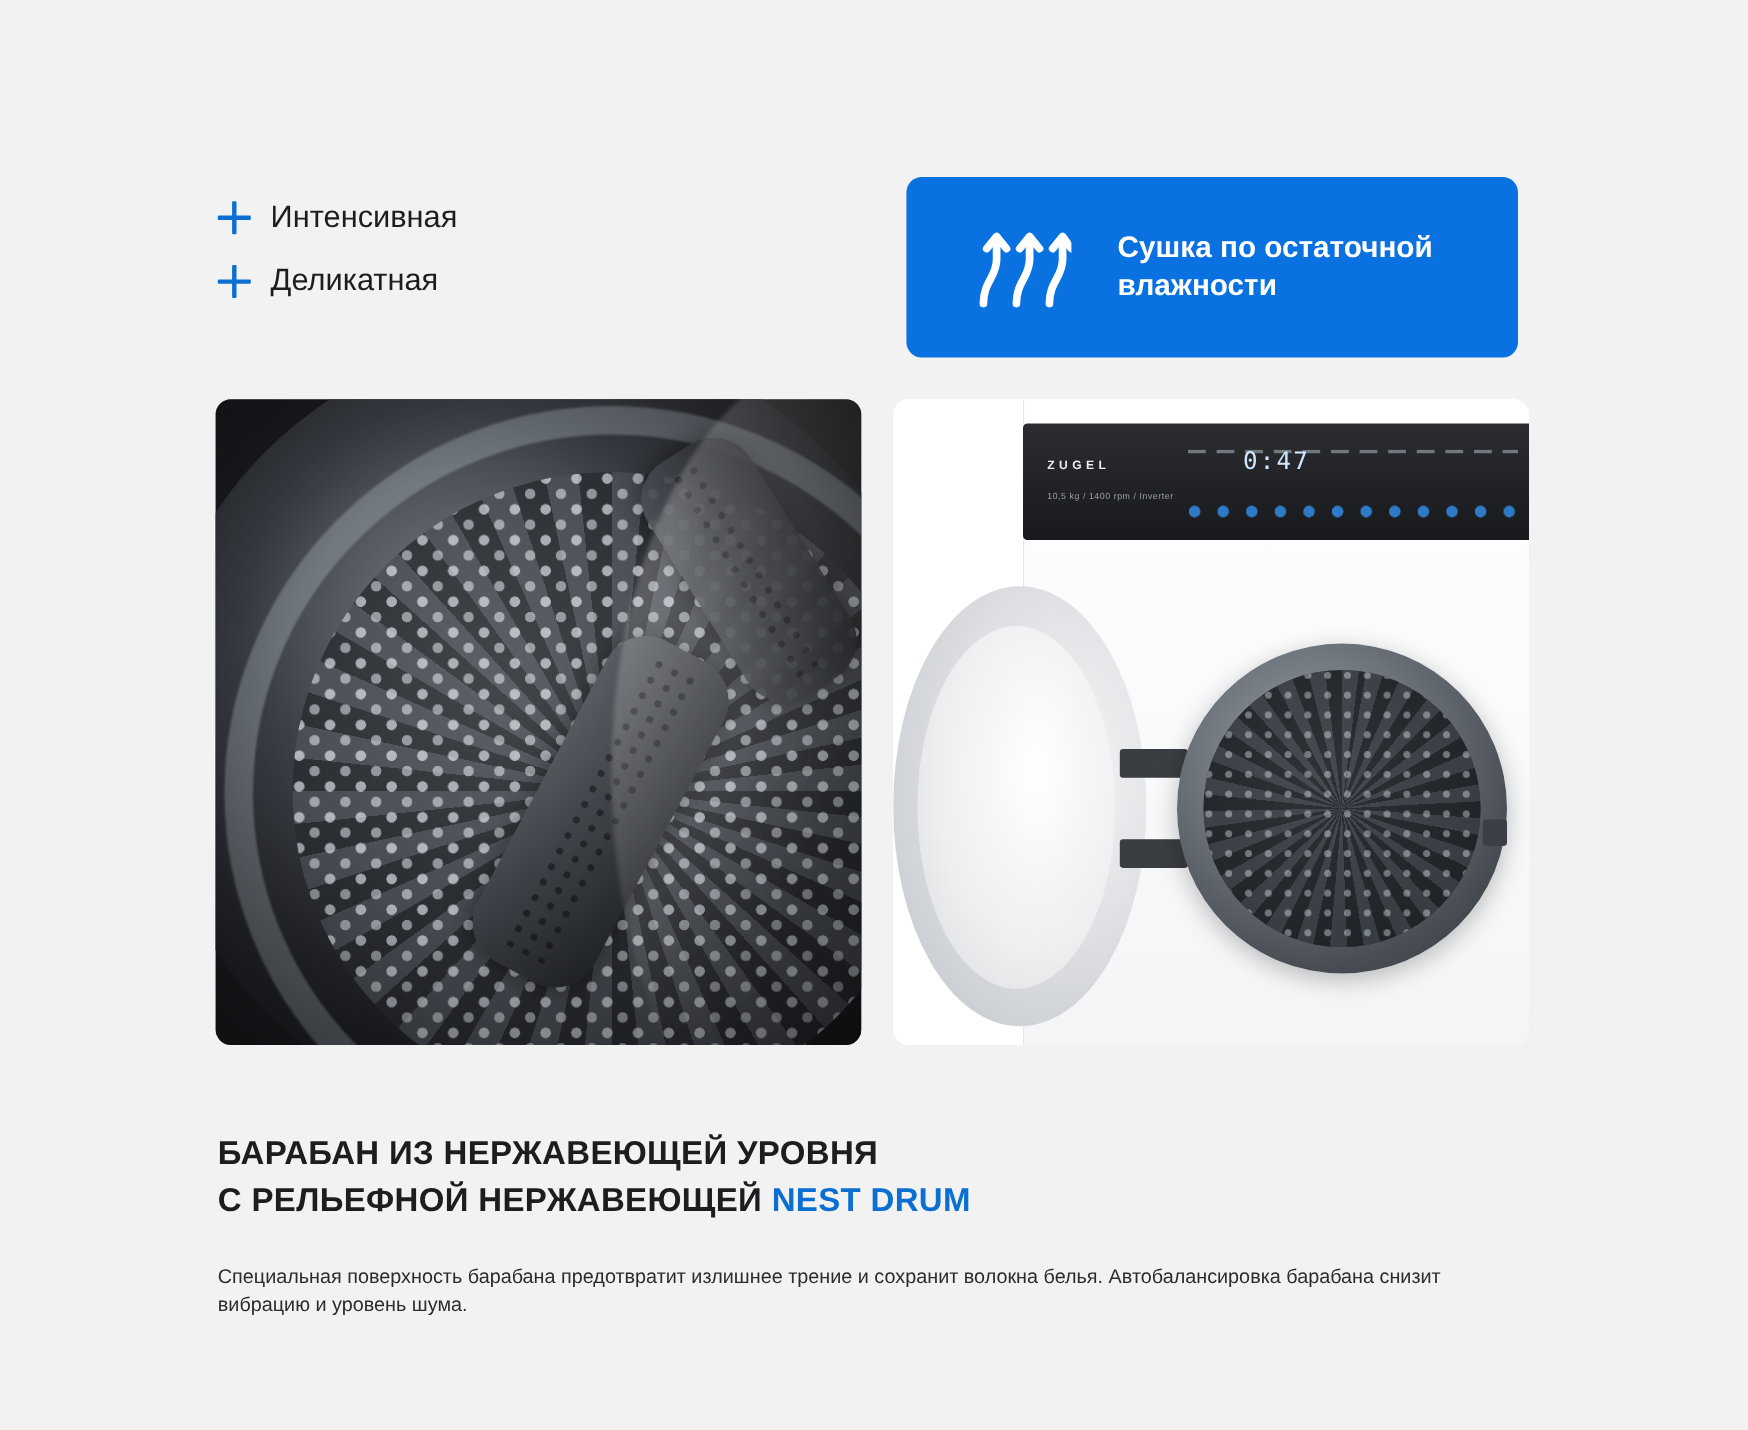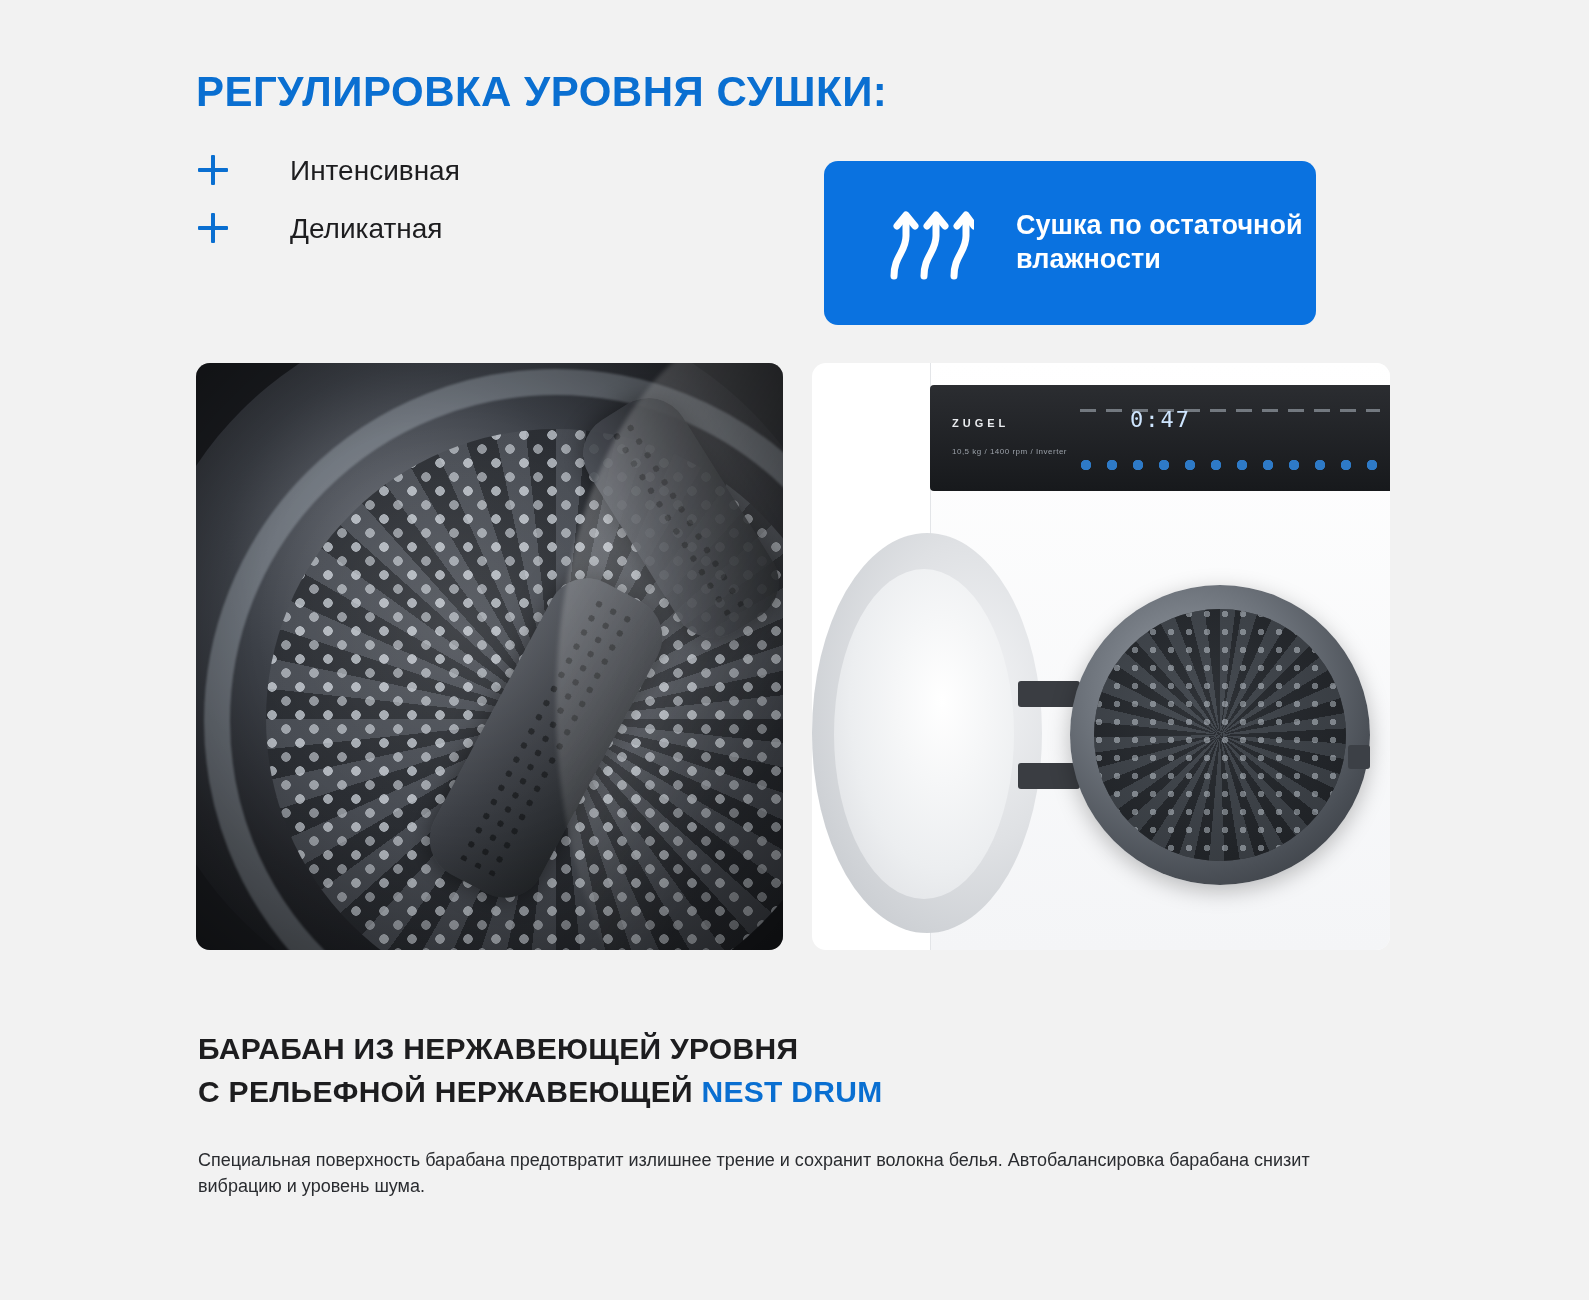--- a/index.html
+++ b/index.html
@@ -35,23 +35,22 @@
 
   
   .feature-list {
     position: absolute;
     left: 198px;
     top: 155px;
     width: 520px;
   }
   .feature-item {
     display: flex;
-    align-items: flex-start;
+    align-items: flex-end;
     height: 58px;
-    gap: 44px;
   }
   .plus-icon {
     width: 30px;
     height: 30px;
     position: relative;
     flex: 0 0 30px;
     margin-right: 18px;
   }
   .plus-icon::before,
   .plus-icon::after {
@@ -71,29 +70,28 @@
   .feature-label {
     font-size: 28px;
     color: #1d1d1f;
   }
 
   
   .badge {
     position: absolute;
     left: 824px;
     top: 161px;
-    width: 492px;
+    width: 556px;
     height: 164px;
     background: #0a72e0;
     border-radius: 14px;
     display: flex;
     align-items: center;
     box-sizing: border-box;
     padding-left: 58px;
-    justify-content: space-between;
   }
   .badge-icon {
     flex: 0 0 auto;
     margin-right: 42px;
     line-height: 0;
   }
   .badge-text {
     color: #ffffff;
     font-size: 27px;
     font-weight: bold;
@@ -333,21 +331,20 @@
     font-size: 18px;
     line-height: 1.45;
     color: #2a2c30;
   }
 </style>
 </head>
 <body>
 
 <div class="page">
 
-  <div class="heading">РЕГУЛИРОВКА УРОВНЯ СУШКИ:</div>
 
   <div class="feature-list">
 
     <div class="feature-item">
       <span class="plus-icon"></span>
       <span class="feature-label">Интенсивная</span>
     </div>
 
 
     <div class="feature-item">

